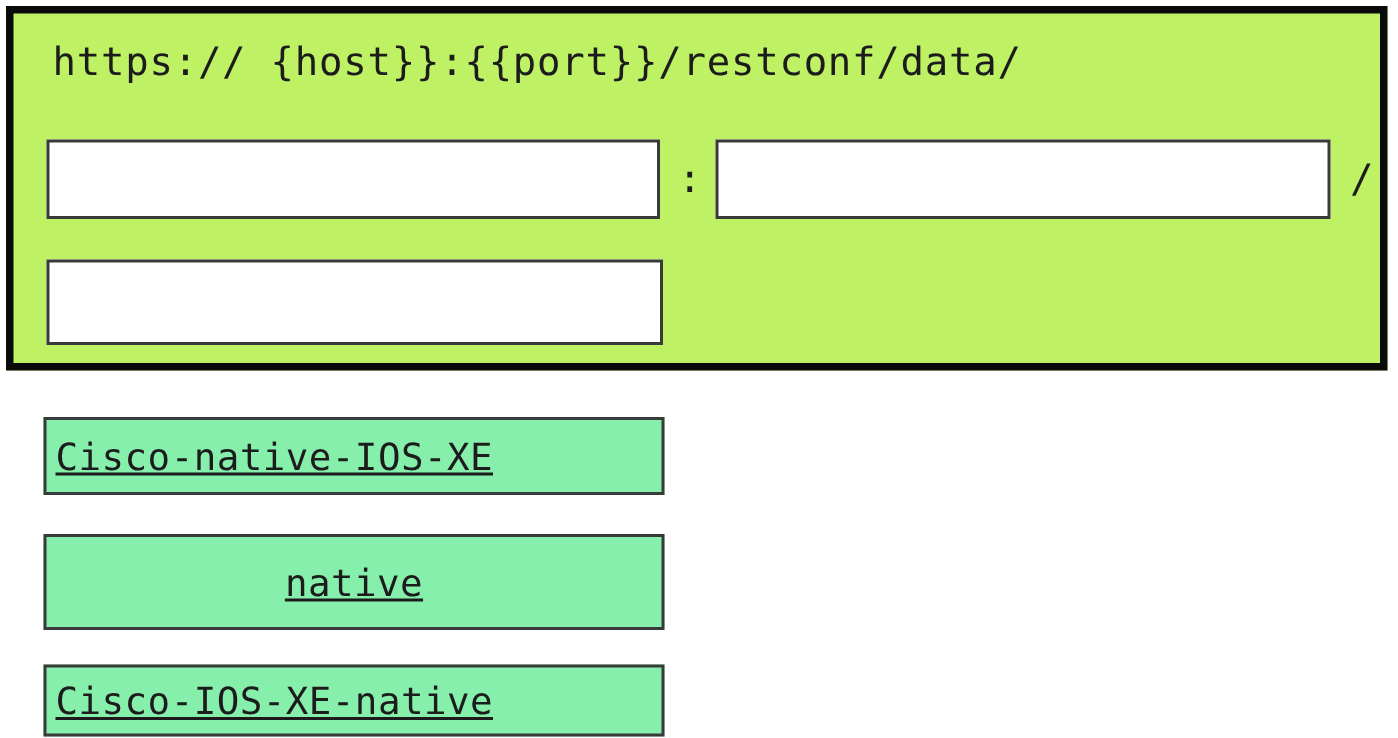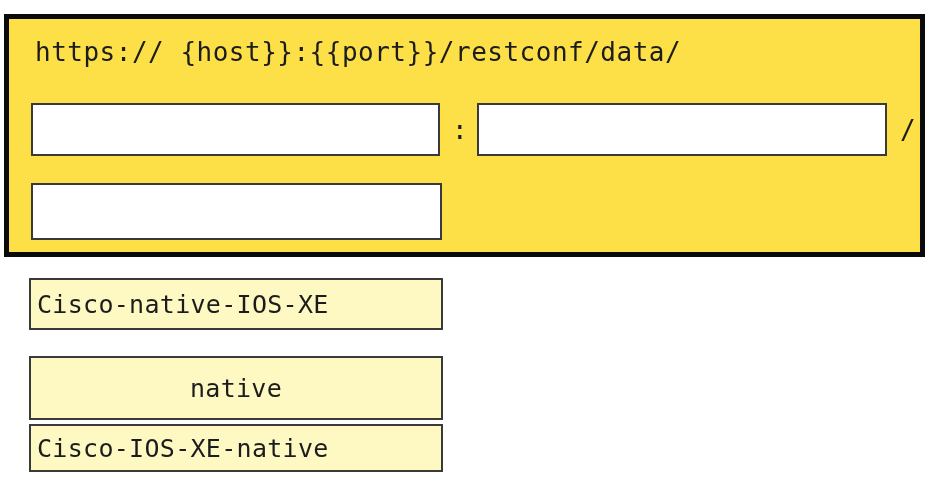--- a/index.html
+++ b/index.html
@@ -17,22 +17,21 @@
 
   
   #url-panel {
     position: absolute;
     left: 4px;
     top: 4px;
     width: 921px;
     height: 243px;
     box-sizing: border-box;
     border: 5px solid #0a0a0a;
-    background: #fde047;
-    margin-top: 10px;
+    background: #bef264;
   }
 
   #url-template {
     position: absolute;
     left: 26px;
     top: 18px;
     font-size: 26px;
     letter-spacing: 0.5px;
     color: #1c1c1c;
     white-space: pre;
@@ -84,35 +83,36 @@
     position: absolute;
     left: 0;
     top: 272px;
     width: 932px;
     height: 220px;
   }
   .option-token {
     position: absolute;
     box-sizing: border-box;
     border: 2.5px solid #3a3a3a;
-    background: #fef9c3;
+    background: #86efac;
     display: flex;
     align-items: center;
     justify-content: center;
     font-size: 25px;
     letter-spacing: 0.3px;
     color: #1c1c1c;
     white-space: nowrap;
     font-family: "DejaVu Sans Mono", "Liberation Mono", monospace;
+    text-decoration: underline;
   }
   .col-left  { left: 29px;  width: 414px; }
   .col-right { left: 475px; width: 410px; }
   .row-1 { top: 6px;   height: 52px; }
   .row-2 { top: 84px;  height: 64px; }
-  .row-3 { top: 152px; height: 48px; }
+  .row-3 { top: 171px; height: 48px; }
 
   .token-tight { justify-content: flex-start; padding-left: 6px; }
 </style>
 </head>
 <body>
 
 <div id="url-panel">
 
   <div id="url-template">https:// {host}}:{{port}}/restconf/data/</div>
 

